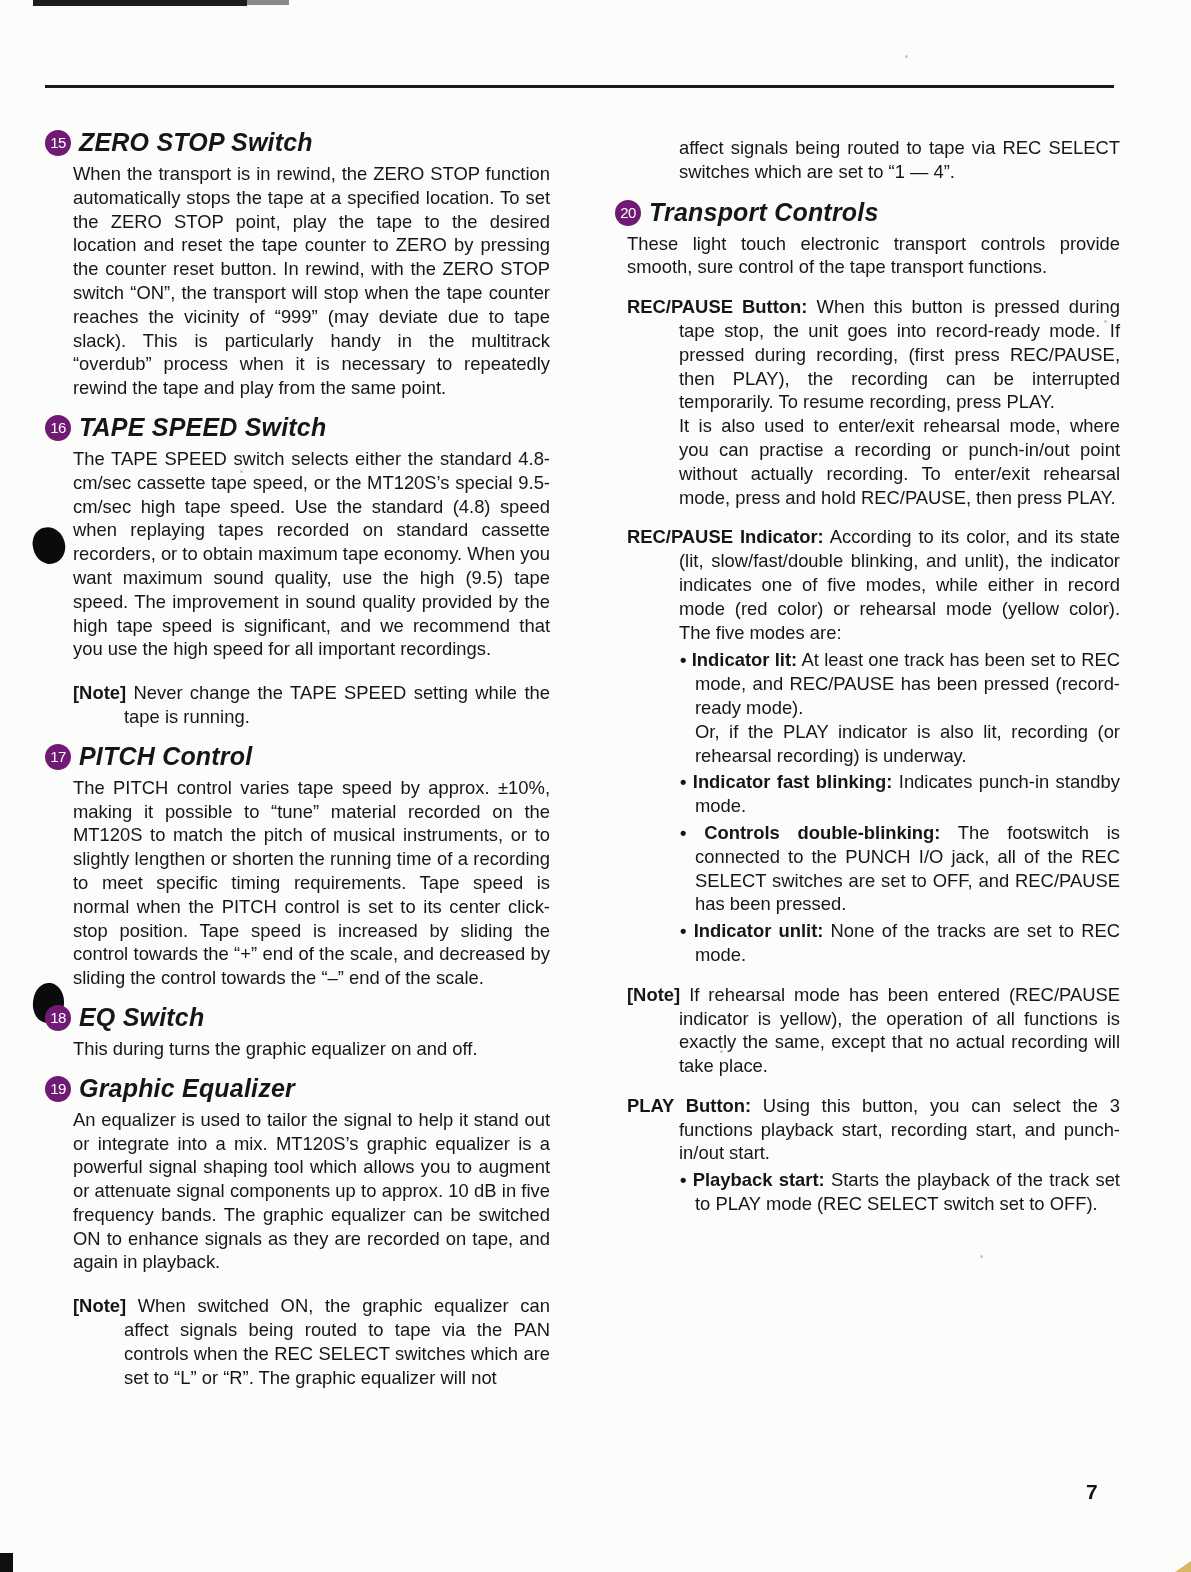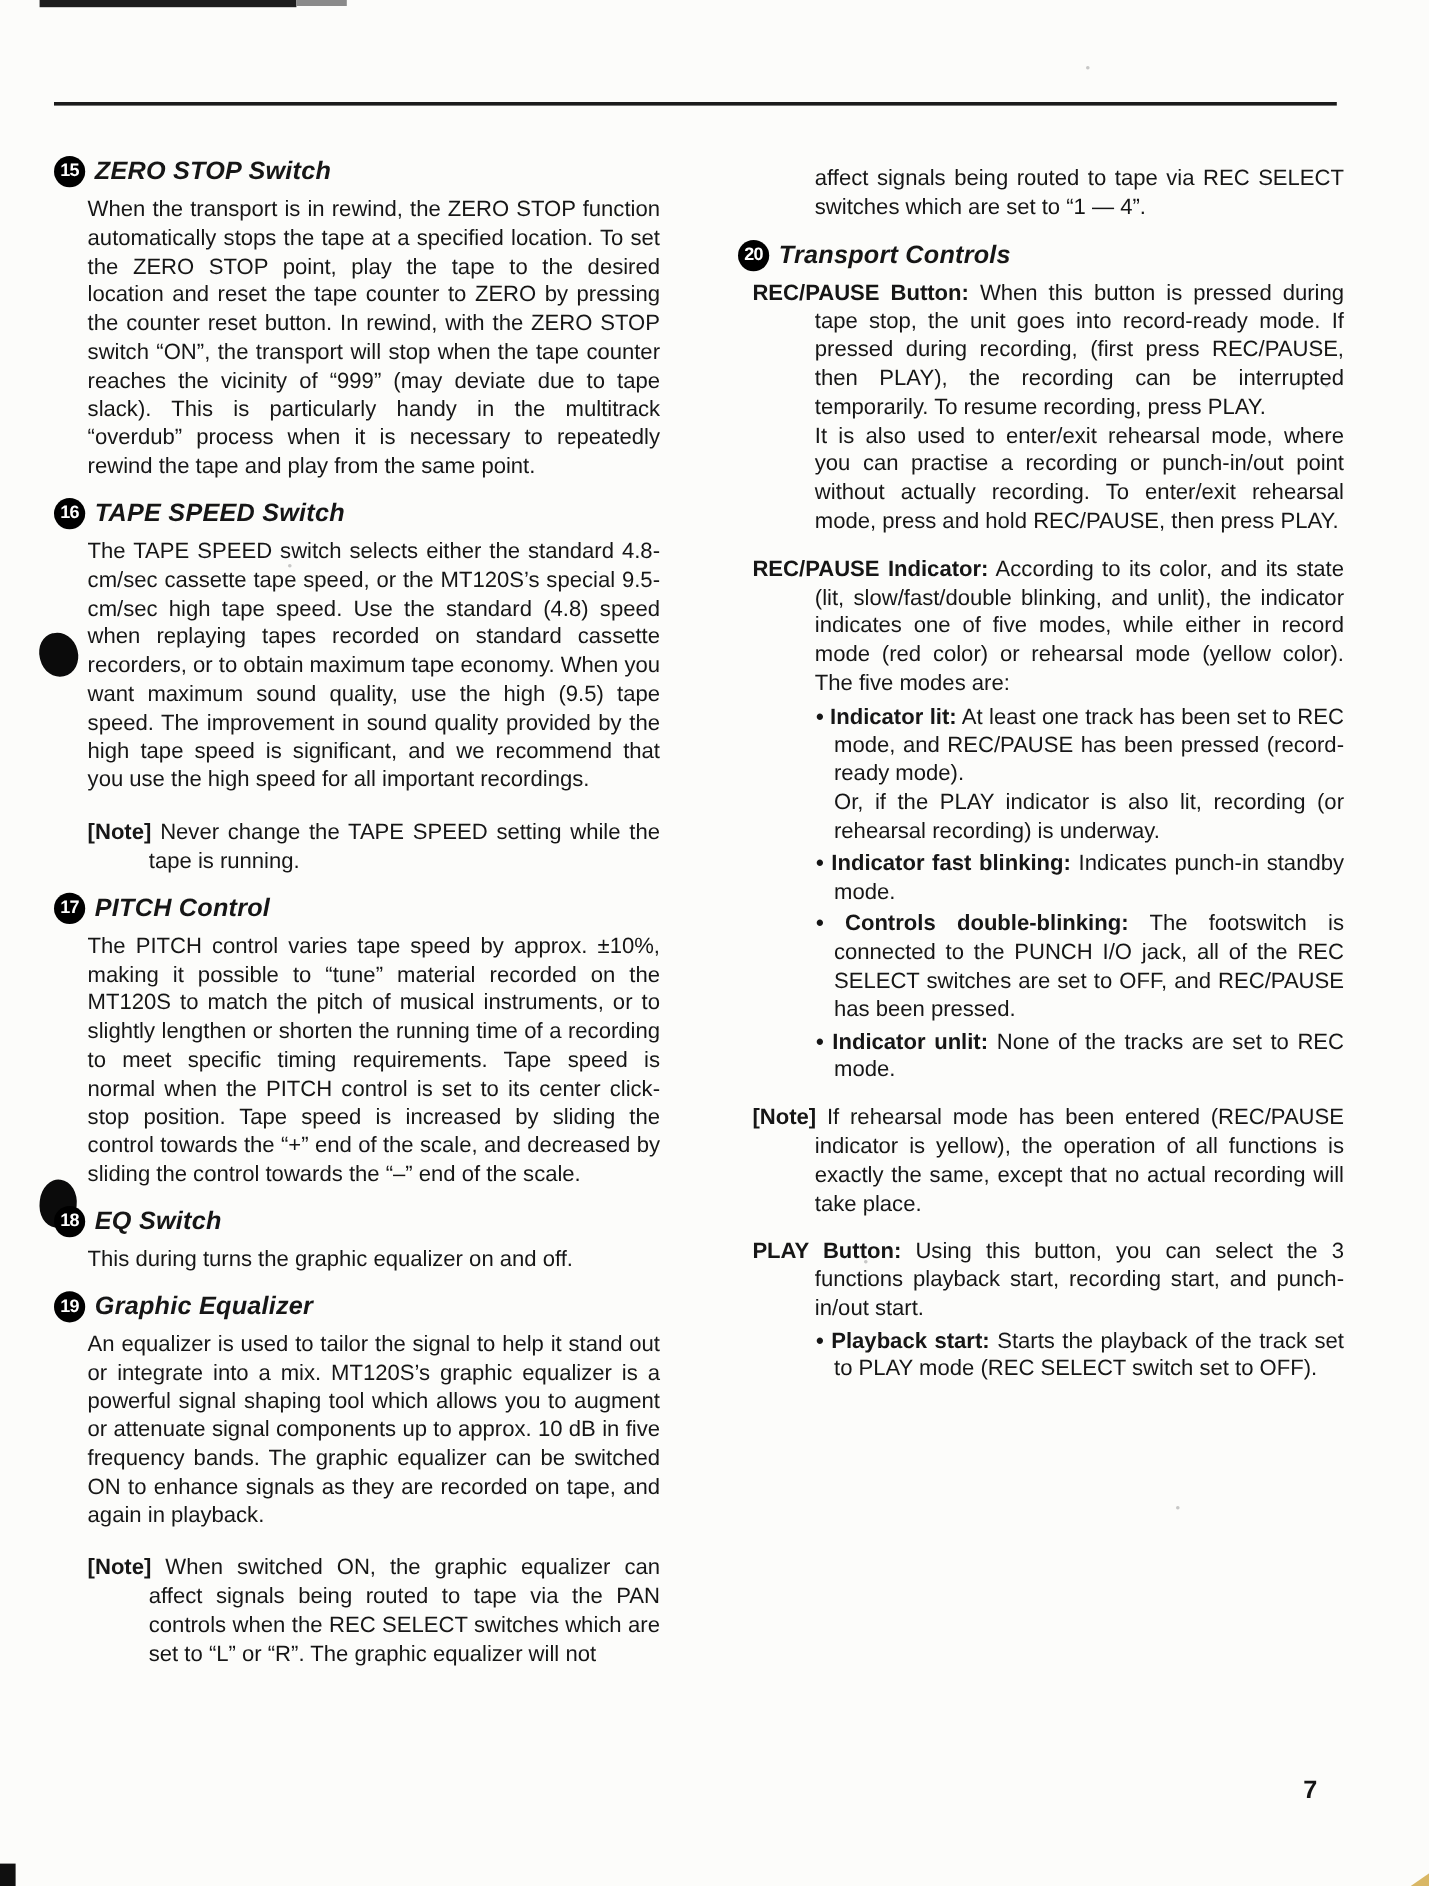--- a/index.html
+++ b/index.html
@@ -25,26 +25,26 @@
   .speck{position:absolute;width:3px;height:3px;border-radius:50%;background:#9b9b9b;opacity:.55;}
 
   
   .col{position:absolute;width:505px;font-size:18.4px;line-height:23.8px;}
   .col-left{left:45px;top:130px;}
   .col-right{left:615px;top:136px;}
 
   .heading{display:flex;align-items:center;margin:0 0 6px 0;}
   .numcircle{
     flex:0 0 auto;width:26px;height:26px;border-radius:50%;
-    background:#000000;color:#fff;font-weight:bold;font-size:15px;
+    background:#701a75;color:#fff;font-weight:normal;font-size:15px;
     display:inline-flex;align-items:center;justify-content:center;
     margin-right:8px;letter-spacing:-0.5px;
   }
   .heading .title{
-    font-weight:bold;font-style:italic;font-size:21px;letter-spacing:0.2px;
+    font-weight:bold;font-style:italic;font-size:25px;letter-spacing:0.2px;
     white-space:nowrap;
   }
   .section{margin-top:15px;}
   .section:first-child{margin-top:0;}
   .body{
     margin-left:28px;text-align:justify;
   }
   .note{
     margin-left:28px;margin-top:20px;
     padding-left:51px;text-indent:-51px;text-align:justify;
@@ -143,20 +143,21 @@
 
   <div class="col col-right">
 
     <div class="cont-para">affect signals being routed to tape via REC SELECT switches which are set to “1 — 4”.</div>
 
     <div class="section">
       <div class="heading">
         <span class="numcircle">20</span>
         <span class="title">Transport Controls</span>
       </div>
+      <div class="intro">These light touch electronic transport controls provide smooth, sure control of the tape transport functions.</div>
 
       <div class="block">
         <b>REC/PAUSE Button:</b>
         <span>When this button is pressed during tape stop, the unit goes into record-ready mode. If pressed during recording, (first press REC/PAUSE, then PLAY), the recording can be interrupted temporarily. To resume recording, press PLAY.</span>
         <div class="sub">It is also used to enter/exit rehearsal mode, where you can practise a recording or punch-in/out point without actually recording. To enter/exit rehearsal mode, press and hold REC/PAUSE, then press PLAY.</div>
       </div>
 
       <div class="block" style="margin-bottom:4px;">
         <b>REC/PAUSE Indicator:</b>
         <span>According to its color, and its state (lit, slow/fast/double blinking, and unlit), the indicator indicates one of five modes, while either in record mode (red color) or rehearsal mode (yellow color). The five modes are:</span>

